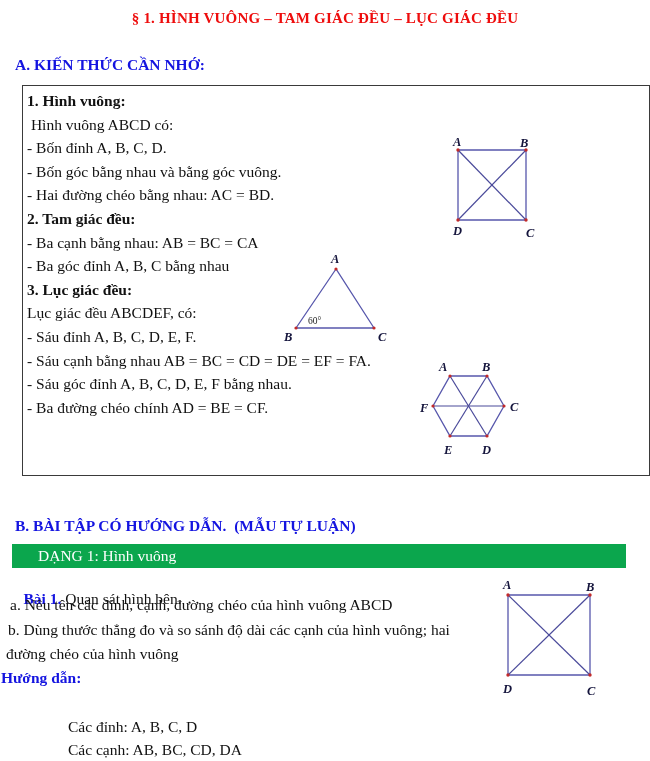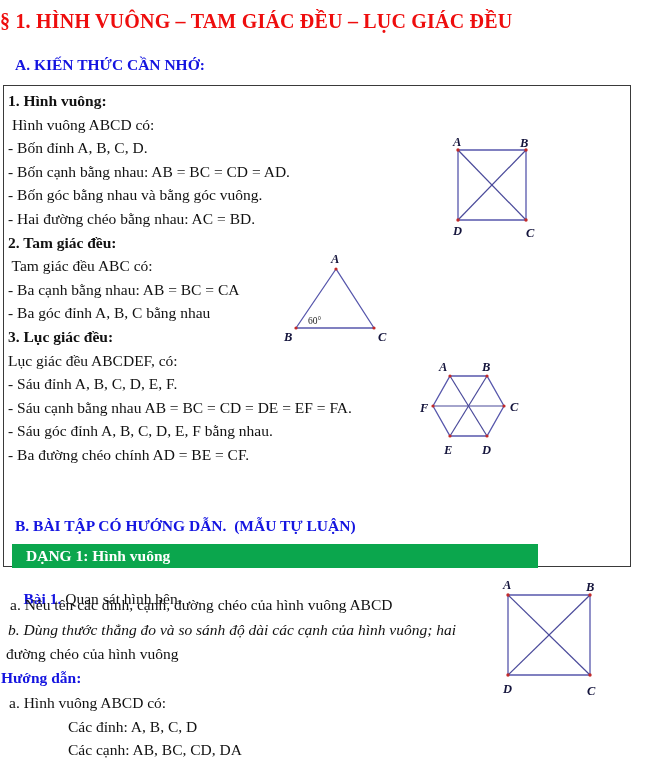--- a/index.html
+++ b/index.html
@@ -1,39 +1,39 @@
 <!DOCTYPE html>
 <html><head>
 <meta charset="utf-8">
 <style>
   html,body{margin:0;padding:0;background:#fff;}
   .page{
     position:relative;width:650px;height:761px;background:#ffffff;
     font-family:"Liberation Serif","DejaVu Serif",serif;color:#111;overflow:hidden;
   }
   .title{
-    position:absolute;top:10px;left:0;width:100%;
-    color:#ee0d0d;font-weight:bold;font-size:20px;letter-spacing:.2px;
+    position:absolute;top:10px;left:0;width:100%;text-align:center;
+    color:#ee0d0d;font-weight:bold;font-size:15px;letter-spacing:.2px;
   }
   .heading-a{
     position:absolute;top:56px;left:15px;color:#1414e0;font-weight:bold;font-size:15.5px;
   }
   .kbox{
-    position:absolute;left:3px;top:85px;width:628px;height:482px;
+    position:absolute;left:22px;top:85px;width:628px;height:391px;
     border:1.5px solid #3a3a3a;box-sizing:border-box;padding:3px 0 4px 4px;
   }
   .kline{font-size:15.5px;line-height:23.6px;white-space:pre;}
   .kline.bold{font-weight:bold;}
   .heading-b{
     position:absolute;top:517px;left:15px;color:#1414e0;font-weight:bold;font-size:15.5px;white-space:pre;text-align:right;
   }
   .dang-banner{
-    position:absolute;left:12px;top:544px;width:526px;height:24px;
-    background:#0ba64d;color:#ffffff;font-weight:bold;font-size:15.5px;
-    line-height:24px;padding-left:14px;box-sizing:border-box;
+    position:absolute;left:12px;top:544px;width:614px;height:24px;
+    background:#0ba64d;color:#ffffff;font-weight:normal;font-size:15.5px;
+    line-height:24px;padding-left:26px;box-sizing:border-box;
   }
   .bline{position:absolute;font-size:15.5px;white-space:pre;}
   .blue-bold{color:#1414e0;font-weight:bold;}
   .diagram{position:absolute;}
   .diagram text{
     font-family:"Liberation Serif","DejaVu Serif",serif;
     font-style:italic;font-weight:bold;font-size:12.5px;fill:#14143c;
   }
   .diagram text.angle{font-style:normal;font-weight:normal;font-size:9.5px;fill:#222;}
   .edge{stroke:#5757ac;stroke-width:1.3;fill:none;}
@@ -46,25 +46,23 @@
 <div class="page">
 
   <div class="title">§ 1. HÌNH VUÔNG – TAM GIÁC ĐỀU – LỤC GIÁC ĐỀU</div>
 
   <div class="heading-a">A. KIẾN THỨC CẦN NHỚ:</div>
 
   <div class="kbox">
     <div class="kline bold">1. Hình vuông:</div>
     <div class="kline"> Hình vuông ABCD có:</div>
     <div class="kline">- Bốn đỉnh A, B, C, D.</div>
-    <div class="kline">- Bốn cạnh bằng nhau: AB = BC = CD = AD.</div>
     <div class="kline">- Bốn góc bằng nhau và bằng góc vuông.</div>
     <div class="kline">- Hai đường chéo bằng nhau: AC = BD.</div>
     <div class="kline bold">2. Tam giác đều:</div>
-    <div class="kline"> Tam giác đều ABC có:</div>
     <div class="kline">- Ba cạnh bằng nhau: AB = BC = CA</div>
     <div class="kline">- Ba góc đỉnh A, B, C bằng nhau</div>
     <div class="kline bold">3. Lục giác đều:</div>
     <div class="kline">Lục giác đều ABCDEF, có:</div>
     <div class="kline">- Sáu đỉnh A, B, C, D, E, F.</div>
     <div class="kline">- Sáu cạnh bằng nhau AB = BC = CD = DE = EF = FA.</div>
     <div class="kline">- Sáu góc đỉnh A, B, C, D, E, F bằng nhau.</div>
     <div class="kline">- Ba đường chéo chính AD = BE = CF.</div>
   </div>
 
@@ -113,24 +111,23 @@
   </svg>
 
   <div class="heading-b">B. BÀI TẬP CÓ HƯỚNG DẪN.  (MẪU TỰ LUẬN)</div>
 
   <div class="dang-banner">DẠNG 1: Hình vuông</div>
 
   <div class="bline" style="left:8px;top:572px;">
     <span class="blue-bold">Bài 1.</span><span> Quan sát hình bên.</span>
   </div>
   <div class="bline" style="left:10px;top:596px;">a. Nêu tên các đỉnh, cạnh, đường chéo của hình vuông ABCD</div>
-  <div class="bline" style="left:8px;top:621px;font-style:italic;">b. Dùng thước thẳng đo và so sánh độ dài các cạnh của hình vuông; hai</div>
+  <div class="bline" style="left:8px;top:621px;">b. Dùng thước thẳng đo và so sánh độ dài các cạnh của hình vuông; hai</div>
   <div class="bline" style="left:6px;top:645px;">đường chéo của hình vuông</div>
   <div class="bline blue-bold" style="left:1px;top:669px;">Hướng dẫn:</div>
-  <div class="bline" style="left:9px;top:694px;">a. Hình vuông ABCD có:</div>
   <div class="bline" style="left:68px;top:718px;">Các đỉnh: A, B, C, D</div>
   <div class="bline" style="left:68px;top:741px;">Các cạnh: AB, BC, CD, DA</div>
 
   <svg class="diagram" style="left:495px;top:572px;" width="115" height="130">
     <polygon class="edge" points="13,23 95,23 95,103 13,103"></polygon>
     <line class="diag" x1="13" y1="23" x2="95" y2="103"></line>
     <line class="diag" x1="95" y1="23" x2="13" y2="103"></line>
     <circle class="vdot" cx="13" cy="23" r="1.7"></circle>
     <circle class="vdot" cx="95" cy="23" r="1.7"></circle>
     <circle class="vdot" cx="13" cy="103" r="1.7"></circle>

